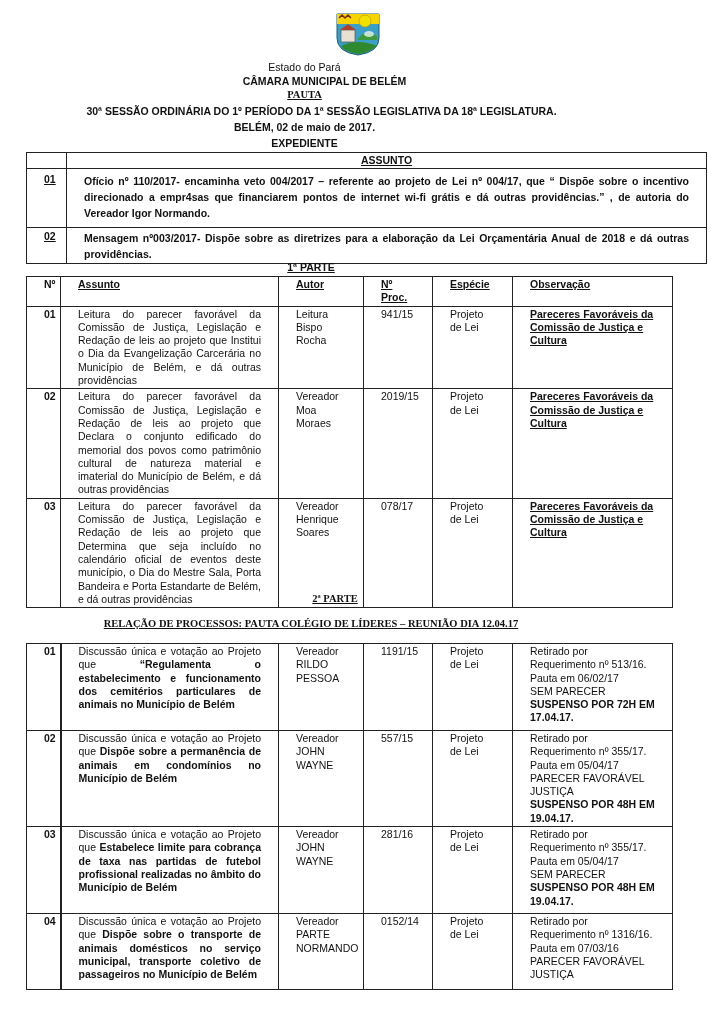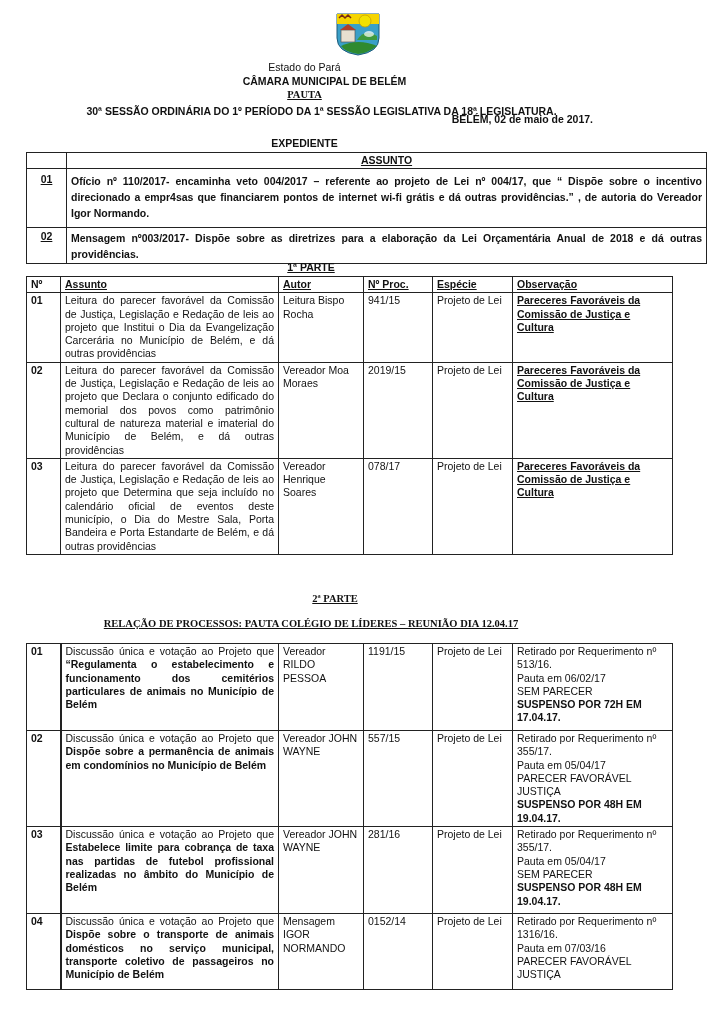--- a/index.html
+++ b/index.html
@@ -4,21 +4,21 @@
   <style>
     html, body { margin: 0; padding: 0; background: #ffffff; }
     body { width: 724px; height: 1024px; position: relative; overflow: hidden;
            font-family: "Liberation Sans", sans-serif; color: #111; font-size: 10.5px; }
     .logo { position: absolute; left: 333px; top: 10px; width: 50px; height: 46px; }
     .hdr { position: absolute; left: 0; width: 577px; text-align: center; line-height: 14px; margin-left: 16px; }
     .bold { font-weight: bold; }
     .u { text-decoration: underline; }
     .serif { font-family: "Liberation Serif", serif; }
     table { border-collapse: collapse; position: absolute; table-layout: fixed; }
-    td { border: 1px solid #222; vertical-align: top; padding: 1px 4px; line-height: 13.3px; font-size: 10.5px; }
+    td { border: 1px solid #222; vertical-align: top; padding: 1px 17px; line-height: 13.3px; font-size: 10.5px; }
     .justify { text-align: justify; }
     .center { text-align: center; }
     .section-title { position: absolute; left: 0; width: 622px; text-align: center; font-weight: bold; text-decoration: underline; line-height: 14px; }
     .thickleft { border-left: 2px solid #222 !important; }
   </style>
 </head>
 <body>
 
 <div class="logo">
   <svg width="50" height="46" viewBox="0 0 50 46">
@@ -31,21 +31,21 @@
     <path d="M24 30 Q32 18 44 26 L44 30 Z" fill="#3e9a3e"></path>
     <path d="M8 36 Q25 28 44 36 Q35 43 25 44 Q12 42 8 36 Z" fill="#2f8a2f"></path>
     <ellipse cx="36" cy="24" rx="5" ry="3" fill="#fff" opacity="0.7"></ellipse>
   </svg>
 </div>
 
 <div class="hdr" style="top:60px;">Estado do Pará</div>
 <div class="hdr bold" style="top:74px;padding-left:20px;">CÂMARA MUNICIPAL DE BELÉM</div>
 <div class="hdr bold u serif" style="top:88px;">PAUTA</div>
 <div class="hdr bold" style="top:104px;padding-left:17px;">30ª SESSÃO ORDINÁRIA DO 1º PERÍODO DA 1ª SESSÃO LEGISLATIVA DA 18ª LEGISLATURA.</div>
-<div class="hdr bold" style="top:112px;text-align:right;">BELÉM, 02 de maio de 2017.</div>
+<div class="hdr bold" style="top:120px;">BELÉM, 02 de maio de 2017.</div>
 <div class="hdr bold" style="top:136px;">EXPEDIENTE</div>
 
 <table style="left:26px; top:152px; width:680px;">
   <colgroup>
       <col style="width:40px">
       <col style="width:640px">
     </colgroup>
   <tbody>
       <tr>
     <td></td>
@@ -157,21 +157,21 @@
     <td>
       <div>Retirado por Requerimento nº 355/17.</div>
       <div>Pauta em 05/04/17</div>
       <div>SEM PARECER</div>
       <div class="bold">SUSPENSO POR 48H EM 19.04.17.</div>
     </td>
   </tr>
   <tr style="height:76px;">
     <td class="bold">04</td>
     <td class="justify thickleft"><span>Discussão única e votação ao Projeto que</span> <span class="bold">Dispõe sobre o transporte de animais domésticos no serviço municipal, transporte coletivo de passageiros no Município de Belém</span></td>
-    <td>Mensagem IGOR NORMANDO</td>
+    <td>Vereador PARTE NORMANDO</td>
     <td>0152/14</td>
     <td>Projeto de Lei</td>
     <td>
       <div>Retirado por Requerimento nº 1316/16.</div>
       <div>Pauta em 07/03/16</div>
       <div>PARECER FAVORÁVEL JUSTIÇA</div>
       <div class="bold"></div>
     </td>
   </tr>
 </tbody>

